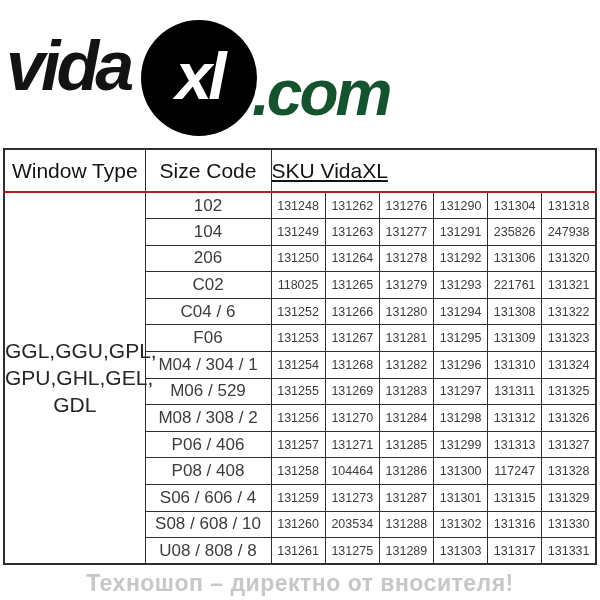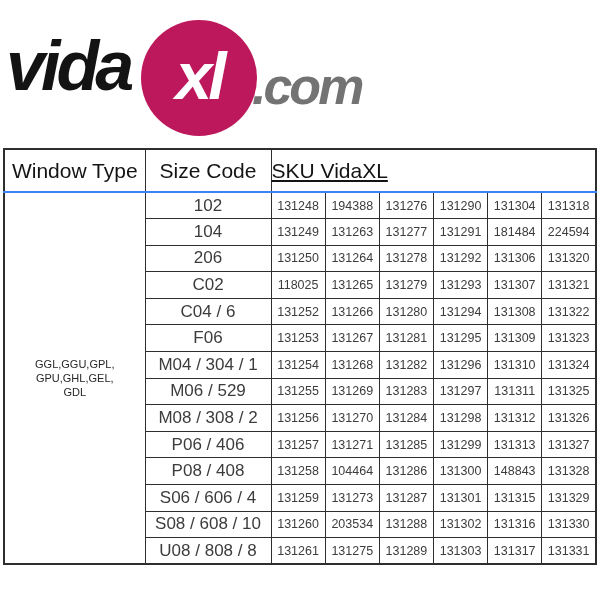--- a/index.html
+++ b/index.html
@@ -33,83 +33,83 @@
     letter-spacing: -4px;
     color: #131313;
   }
   .logo-circle {
     position: absolute;
     left: 141px;
     top: 12px;
     width: 116px;
     height: 116px;
     border-radius: 50%;
-    background: #be185d;
+    background: #000000;
     display: flex;
     align-items: center;
     justify-content: center;
   }
   .logo-xl {
     font-size: 66px;
     font-weight: bold;
     font-style: italic;
     letter-spacing: -4px;
     color: #ffffff;
     transform: translateY(-2px);
   }
   .logo-com {
     position: absolute;
     left: 252px;
     top: 48px;
-    font-size: 52px;
+    font-size: 64px;
     font-weight: bold;
     font-style: italic;
     letter-spacing: -3px;
-    color: #737373;
+    color: #14532d;
     text-align: right;
   }
   
   .sku-table {
     margin: 10px 3px 0 3px;
     width: 594px;
     border-collapse: collapse;
     table-layout: fixed;
     border: 2px solid #2e2e2e;
   }
   .sku-table th, .sku-table td {
     border: 1px solid #2e2e2e;
     padding: 0;
     background: #ffffff;
   }
   .sku-table thead tr {
     height: 43px;
   }
   .sku-table thead th {
-    border-bottom: 2px solid #3b82f6;
+    border-bottom: 2px solid #b91c1c;
     font-weight: normal;
     font-size: 21px;
     color: #141414;
   }
   .th-window, .th-size { text-align: center; }
   .th-sku { text-align: left; padding-left: 9px; text-decoration: underline; }
   .sku-table tbody tr { height: 26.6px; }
   .td-size {
     text-align: center;
     font-size: 17px;
     color: #3c3c3c;
   }
   .td-sku {
     text-align: center;
     font-size: 12.5px;
     color: #3c3c3c;
   }
   .td-window {
     text-align: center;
     vertical-align: middle;
-    font-size: 11px;
+    font-size: 21px;
     line-height: 1.28;
     color: #262626;
     border-bottom: 2px solid #2e2e2e;
   }
   
   .footer {
     margin-top: 5px;
     text-align: center;
     font-size: 23px;
     font-weight: bold;
@@ -150,51 +150,51 @@
     </thead>
     <tbody id="tbody">
         <tr>
           <td class="td-window" rowspan="14">
             <div>GGL,GGU,GPL,</div>
             <div>GPU,GHL,GEL,</div>
             <div>GDL</div>
           </td>
           <td class="td-size">102</td>
           <td class="td-sku">131248</td>
-          <td class="td-sku">194388</td>
+          <td class="td-sku">131262</td>
           <td class="td-sku">131276</td>
           <td class="td-sku">131290</td>
           <td class="td-sku">131304</td>
           <td class="td-sku">131318</td>
         </tr>
         <tr>
           <td class="td-size">104</td>
           <td class="td-sku">131249</td>
           <td class="td-sku">131263</td>
           <td class="td-sku">131277</td>
           <td class="td-sku">131291</td>
-          <td class="td-sku">181484</td>
-          <td class="td-sku">224594</td>
+          <td class="td-sku">235826</td>
+          <td class="td-sku">247938</td>
         </tr>
         <tr>
           <td class="td-size">206</td>
           <td class="td-sku">131250</td>
           <td class="td-sku">131264</td>
           <td class="td-sku">131278</td>
           <td class="td-sku">131292</td>
           <td class="td-sku">131306</td>
           <td class="td-sku">131320</td>
         </tr>
         <tr>
           <td class="td-size">C02</td>
           <td class="td-sku">118025</td>
           <td class="td-sku">131265</td>
           <td class="td-sku">131279</td>
           <td class="td-sku">131293</td>
-          <td class="td-sku">131307</td>
+          <td class="td-sku">221761</td>
           <td class="td-sku">131321</td>
         </tr>
         <tr>
           <td class="td-size">C04 / 6</td>
           <td class="td-sku">131252</td>
           <td class="td-sku">131266</td>
           <td class="td-sku">131280</td>
           <td class="td-sku">131294</td>
           <td class="td-sku">131308</td>
           <td class="td-sku">131322</td>
@@ -243,21 +243,21 @@
           <td class="td-sku">131299</td>
           <td class="td-sku">131313</td>
           <td class="td-sku">131327</td>
         </tr>
         <tr>
           <td class="td-size">P08 / 408</td>
           <td class="td-sku">131258</td>
           <td class="td-sku">104464</td>
           <td class="td-sku">131286</td>
           <td class="td-sku">131300</td>
-          <td class="td-sku">148843</td>
+          <td class="td-sku">117247</td>
           <td class="td-sku">131328</td>
         </tr>
         <tr>
           <td class="td-size">S06 / 606 / 4</td>
           <td class="td-sku">131259</td>
           <td class="td-sku">131273</td>
           <td class="td-sku">131287</td>
           <td class="td-sku">131301</td>
           <td class="td-sku">131315</td>
           <td class="td-sku">131329</td>
@@ -276,14 +276,17 @@
           <td class="td-sku">131261</td>
           <td class="td-sku">131275</td>
           <td class="td-sku">131289</td>
           <td class="td-sku">131303</td>
           <td class="td-sku">131317</td>
           <td class="td-sku">131331</td>
         </tr>
       </tbody>
   </table>
 
+  <footer class="footer">
+    <span>Техношоп – директно от вносителя!</span>
+  </footer>
 
 </div>
 
 </body></html>

